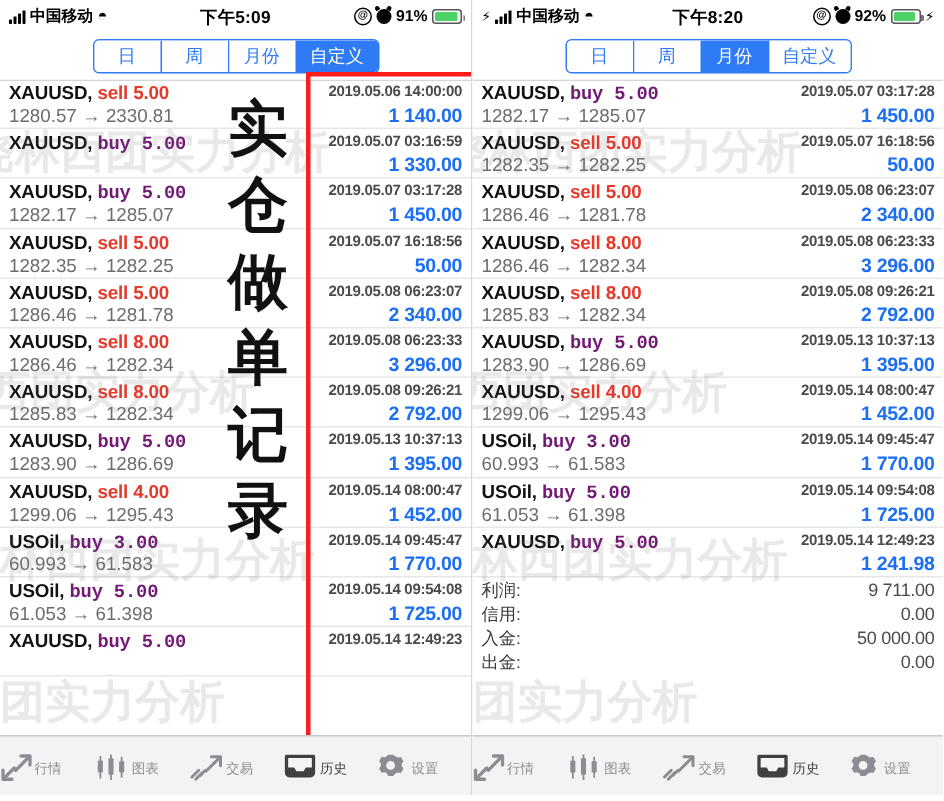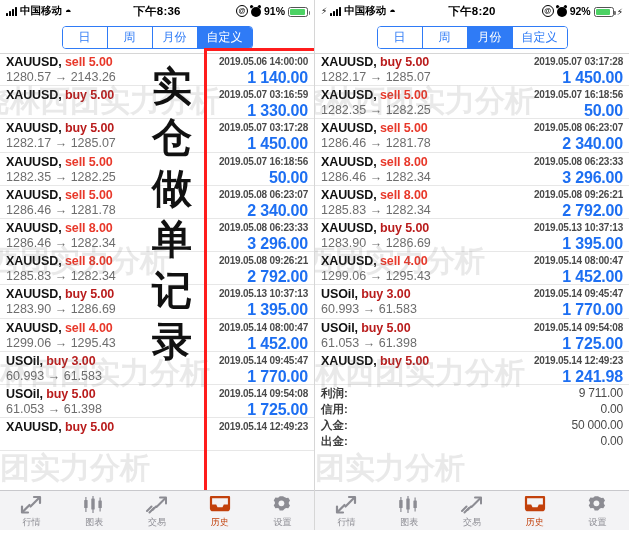--- a/index.html
+++ b/index.html
@@ -18,21 +18,21 @@
   #right-screen{left:315px;}
 
   
   .statusbar{
     height:22px;display:flex;align-items:center;
     font-size:11px;font-weight:bold;color:#000;
     padding:0 6px;box-sizing:border-box;position:relative;
   }
   .sb-left{display:flex;align-items:center;gap:3px;}
   .sb-center{position:absolute;left:0;right:0;text-align:center;font-size:11.5px;font-weight:bold;letter-spacing:.2px;}
-  .sb-right{margin-left:auto;display:flex;align-items:flex-end;gap:3px;position:relative;z-index:2;}
+  .sb-right{margin-left:auto;display:flex;align-items:center;gap:3px;position:relative;z-index:2;}
   .bolt{font-size:9px;line-height:1;}
   .bars{display:inline-flex;align-items:flex-end;gap:1px;height:9px;}
   .bars i{display:block;width:2px;background:#000;border-radius:.5px;}
   .bars i:nth-child(1){height:3px}
   .bars i:nth-child(2){height:5px}
   .bars i:nth-child(3){height:7px}
   .bars i:nth-child(4){height:9px}
   .carrier{font-size:10.5px;font-weight:bold;}
   .wifi{font-size:11px;line-height:1;}
   .pct{font-size:10.5px;font-weight:bold;}
@@ -70,39 +70,39 @@
   .hr-top{position:absolute;left:0;right:0;top:0;height:1px;background:#d6d6d6;}
   .trow{
     height:33.2px;box-sizing:border-box;border-bottom:1px solid #e7e7e7;
     position:relative;padding:4px 6px;
   }
   .t-sym{
     position:absolute;left:6px;top:2px;font-size:12.5px;font-weight:bold;color:#111;
     white-space:nowrap;letter-spacing:-0.1px;
   }
   .t-sym .dir{font-weight:bold;}
-  .dir.buy{color:#b91c1c;}
+  .dir.buy{color:#701a75;font-family:Liberation Mono, monospace;}
   .dir.sell{color:#e8382a;}
   .t-prices{
     position:absolute;left:6px;top:17px;font-size:12.5px;color:#6d6d6d;white-space:nowrap;
   }
   .t-time{
     position:absolute;right:6px;top:3px;font-size:10px;color:#4a4a4a;white-space:nowrap;
     font-weight:bold;letter-spacing:-0.2px;
   }
   .t-amt{
-    position:absolute;right:6px;top:16px;font-size:16px;color:#1d6ff2;font-weight:bold;
+    position:absolute;right:6px;top:16px;font-size:13px;color:#1d6ff2;font-weight:bold;
     white-space:nowrap;letter-spacing:-0.2px;
   }
 
   
   .srow{
     height:16.2px;position:relative;padding:0 6px;box-sizing:border-box;
   }
-  .s-label{position:absolute;left:6px;top:1px;font-size:11.5px;color:#3a3a3a;font-weight:bold;}
+  .s-label{position:absolute;left:6px;top:1px;font-size:11.5px;color:#3a3a3a;font-weight:normal;}
   .s-val{position:absolute;right:6px;top:1px;font-size:12px;color:#4a4a4a;letter-spacing:-0.2px;text-align:right;}
 
   
   .watermark{
     position:absolute;left:0;right:0;top:53px;bottom:40px;pointer-events:none;
     overflow:hidden;z-index:3;
   }
   .wm-line{
     position:absolute;white-space:nowrap;color:rgba(120,120,120,0.16);
     font-size:30px;font-weight:bold;font-family:"DejaVu Serif","Liberation Serif",serif;
@@ -129,45 +129,45 @@
   }
   #left-redbox{left:204px;top:48px;width:131px;height:468px;}
 
   
   .tabbar{
     position:absolute;left:0;bottom:0;width:100%;height:40px;
     background:#f3f3f5;border-top:1px solid #c8c8cc;
     display:flex;z-index:8;box-sizing:border-box;
   }
   .tab{
-    flex:1;display:flex;flex-direction:column;align-items:center;justify-content:flex-start;
+    flex:1;display:flex;flex-direction:row;align-items:center;justify-content:flex-start;
     padding-top:3px;gap:1px;color:#8c8c93;
   }
-  .tab.active{color:#c2410c;}
+  .tab.active{color:#404040;}
   .tab-ic{height:22px;display:flex;align-items:center;justify-content:center;}
   .tab-lb{font-size:9px;line-height:10px;}
   svg{display:block;}
 </style>
 </head>
 <body>
 
 <div class="screen" id="left-screen">
 
   <div class="statusbar">
     <div class="sb-left">
       <span class="bars">
           <i></i>
           <i></i>
           <i></i>
           <i></i>
         </span>
       <span class="carrier">中国移动</span>
       <span class="wifi">◓</span>
     </div>
-    <div class="sb-center">下午8:36</div>
+    <div class="sb-center">下午5:09</div>
     <div class="sb-right">
       <span class="circ">@</span>
       <span class="alarm"></span>
       <span class="pct">91%</span>
       <span class="batt">
           <span style="width:91%"></span>
         </span>
     </div>
   </div>
 
@@ -177,21 +177,21 @@
       <div class="seg">周</div>
       <div class="seg">月份</div>
       <div class="seg active">自定义</div>
     </div>
   </div>
 
   <div class="listwrap" id="left-list">
     <div class="hr-top"></div>
   <div class="trow">
         <div class="t-sym"><span>XAUUSD, </span><span class="dir sell">sell 5.00</span></div>
-        <div class="t-prices">1280.57 → 2143.26</div>
+        <div class="t-prices">1280.57 → 2330.81</div>
         <div class="t-time">2019.05.06 14:00:00</div>
         <div class="t-amt">1 140.00</div>
       </div>
       <div class="trow">
         <div class="t-sym"><span>XAUUSD, </span><span class="dir buy">buy 5.00</span></div>
         <div class="t-time">2019.05.07 03:16:59</div>
         <div class="t-amt">1 330.00</div>
       </div>
       <div class="trow">
         <div class="t-sym"><span>XAUUSD, </span><span class="dir buy">buy 5.00</span></div>

